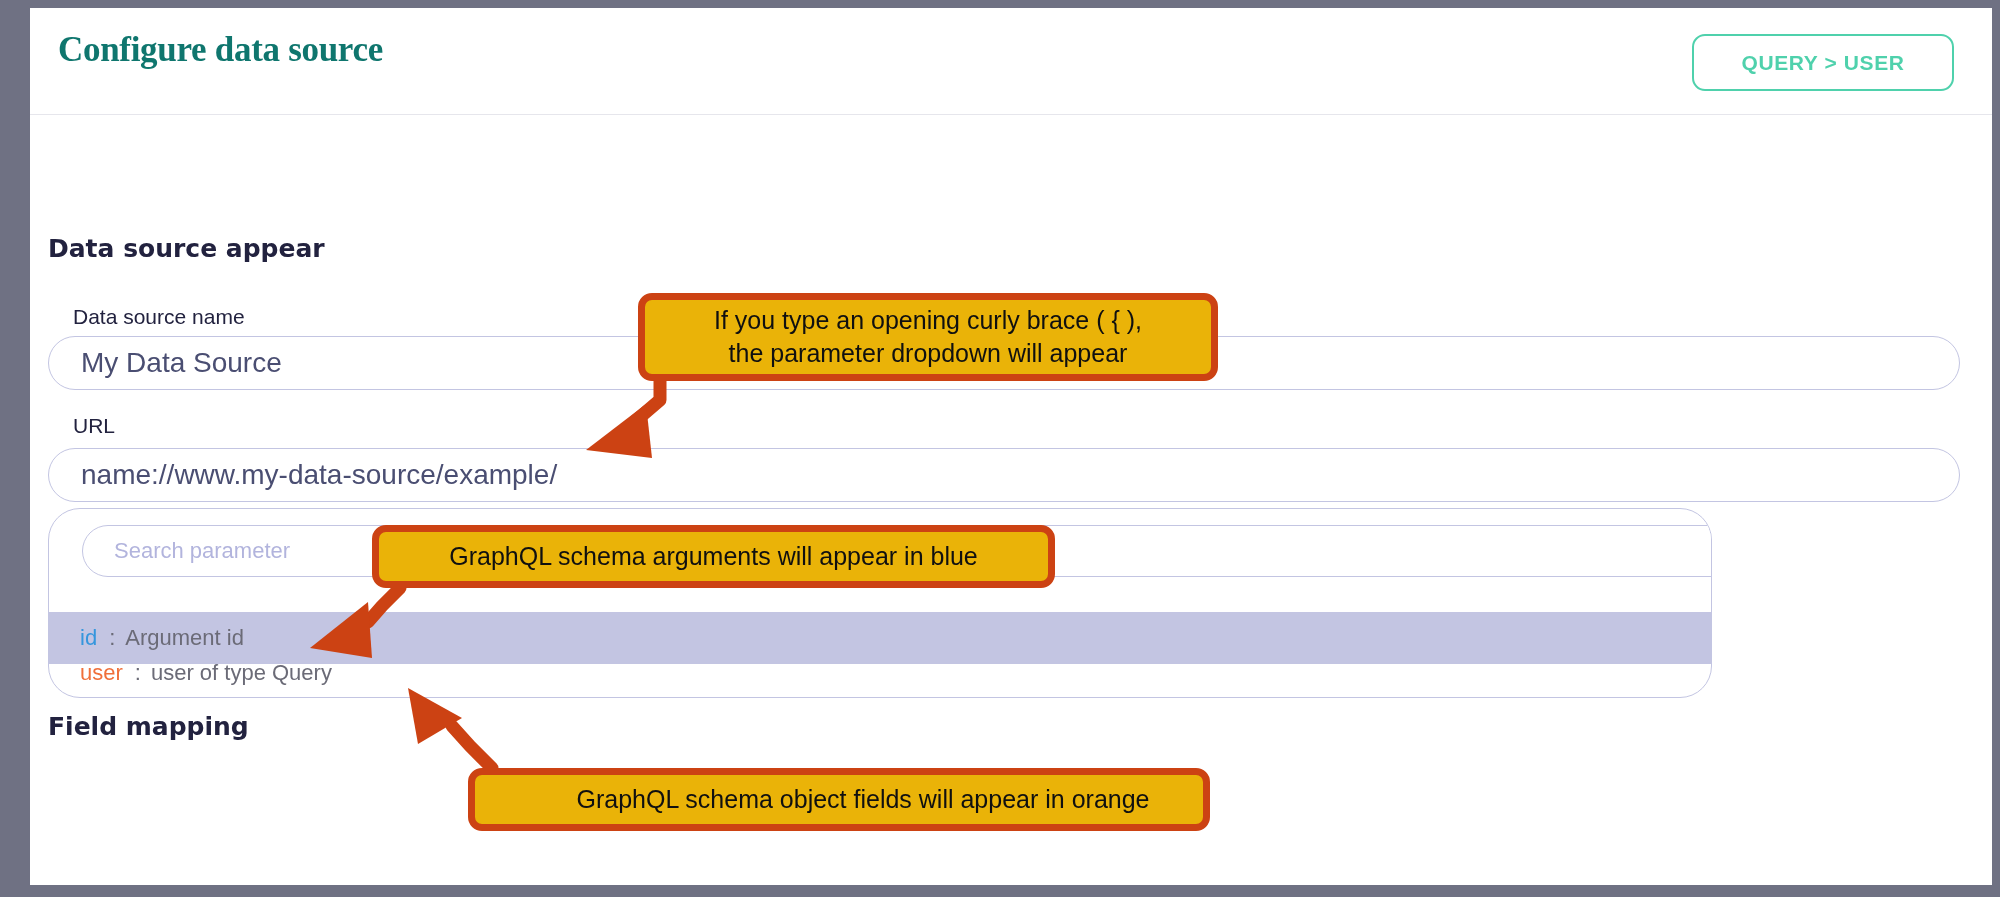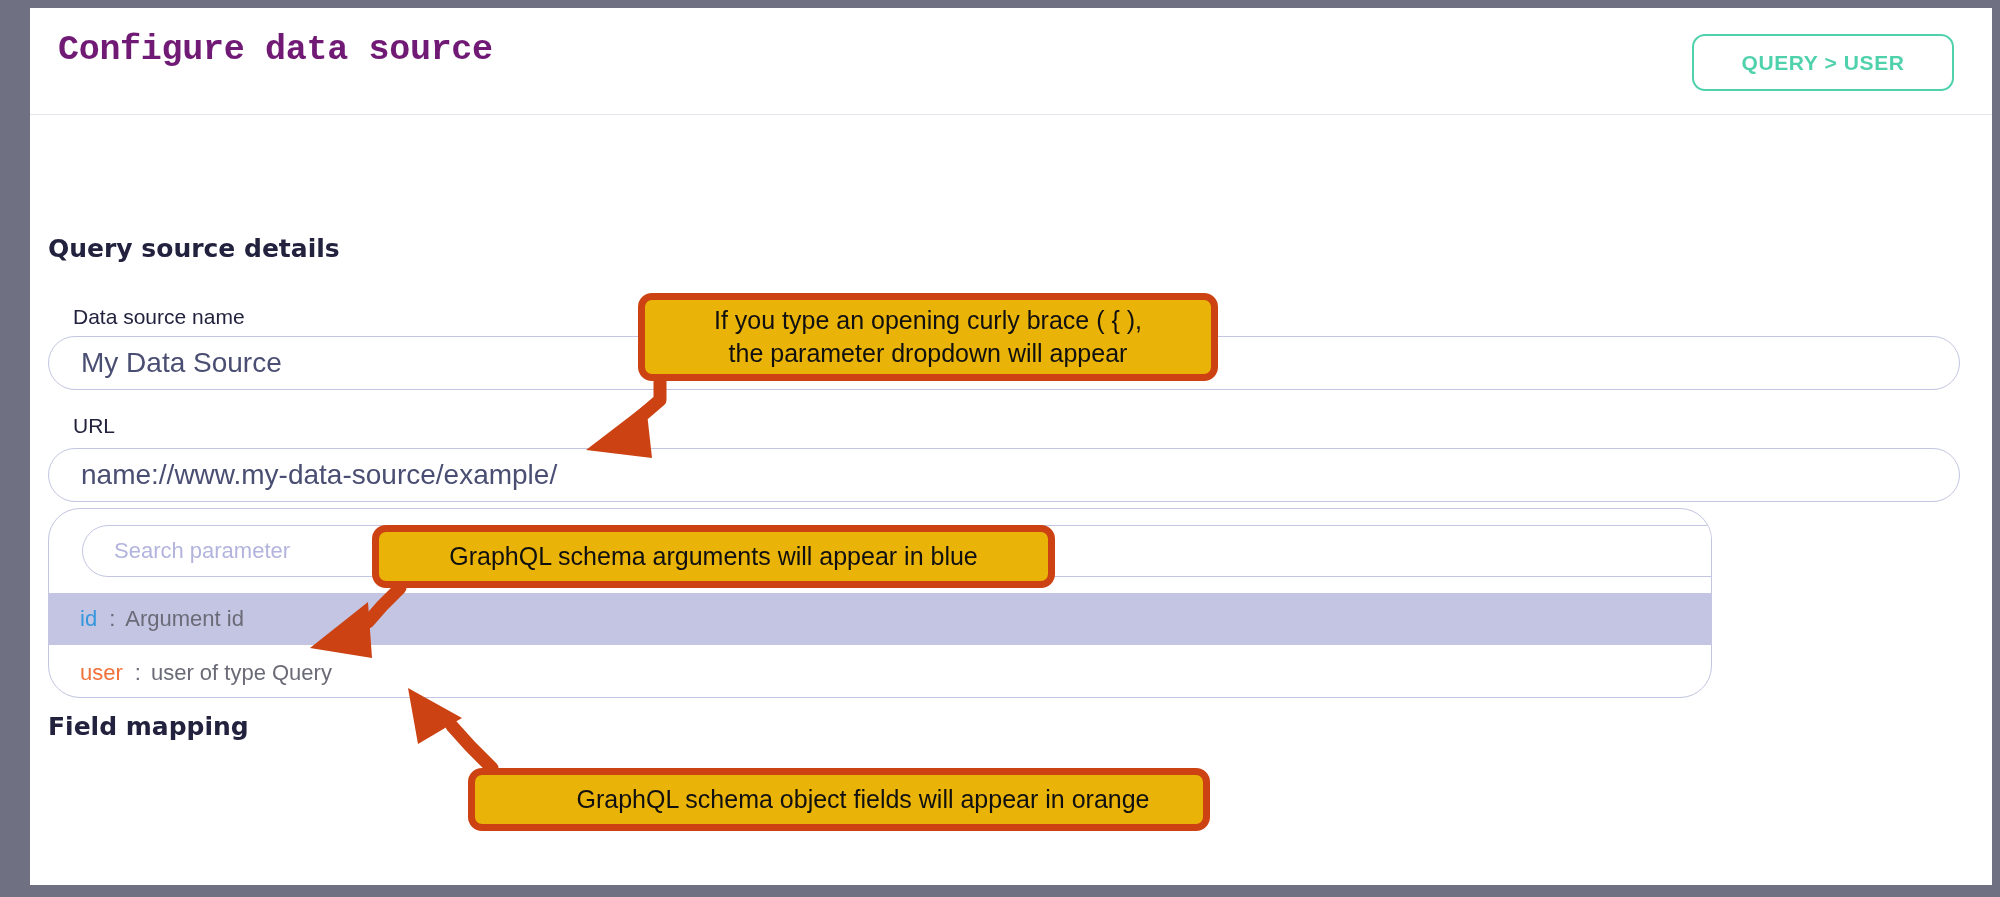--- a/index.html
+++ b/index.html
@@ -59,24 +59,24 @@
   .card-header {
     position: relative;
     height: 107px;
     border-bottom: 1px solid #e6e6ec;
     box-sizing: border-box;
   }
   .card-title {
     position: absolute;
     left: 28px;
     top: 22px;
-    font-family: Liberation Mono, monospace;
+    font-family: Liberation Serif, serif;
     font-size: 35px;
     font-weight: 600;
-    color: #701a75;
+    color: #0f766e;
     letter-spacing: -0.3px;
   }
   .query-btn {
     position: absolute;
     right: 38px;
     top: 26px;
     width: 262px;
     height: 57px;
     border: 2px solid #4fd1ac;
     border-radius: 13px;
@@ -169,21 +169,21 @@
     width: 1909px;
     height: 52px;
     display: flex;
     align-items: center;
     padding-left: 31px;
     box-sizing: border-box;
     font-family: "Liberation Sans", sans-serif;
     font-size: 22px;
     cursor: pointer;
   }
-  .opt-row.highlight { background: #c3c5e2; }
+  .opt-row.highlight { background: #c3c5e2; margin-top: 19px; }
   .opt-key { font-weight: 400; }
   .opt-key.blue { color: #3596dd; }
   .opt-key.orange { color: #f0703a; }
   .opt-colon { color: #6b6b77; margin: 0 10px 0 12px; }
   .opt-desc { color: #6b6b77; }
 
   
   .callout {
     position: absolute;
     background: #eab308;
@@ -236,21 +236,21 @@
 
   <div class="card">
 
     <div class="card-header">
       <div class="card-title">Configure data source</div>
       <div class="query-btn">QUERY &gt; USER</div>
     </div>
 
     <div class="card-body">
 
-      <div class="section-heading" style="top:119px">Query source details</div>
+      <div class="section-heading" style="top:119px">Data source appear</div>
 
       <div class="field-label" style="top:190px">Data source name</div>
       <div class="txt-input" style="top:221px" placeholder="Data source name">My Data Source</div>
 
       <div class="field-label" style="top:299px">URL</div>
       <div class="txt-input" style="top:333px" placeholder="URL">name://www.my-data-source/example/</div>
 
       <div class="dropdown-panel">
         <div class="search-param" placeholder="Search parameter">Search parameter</div>
 

